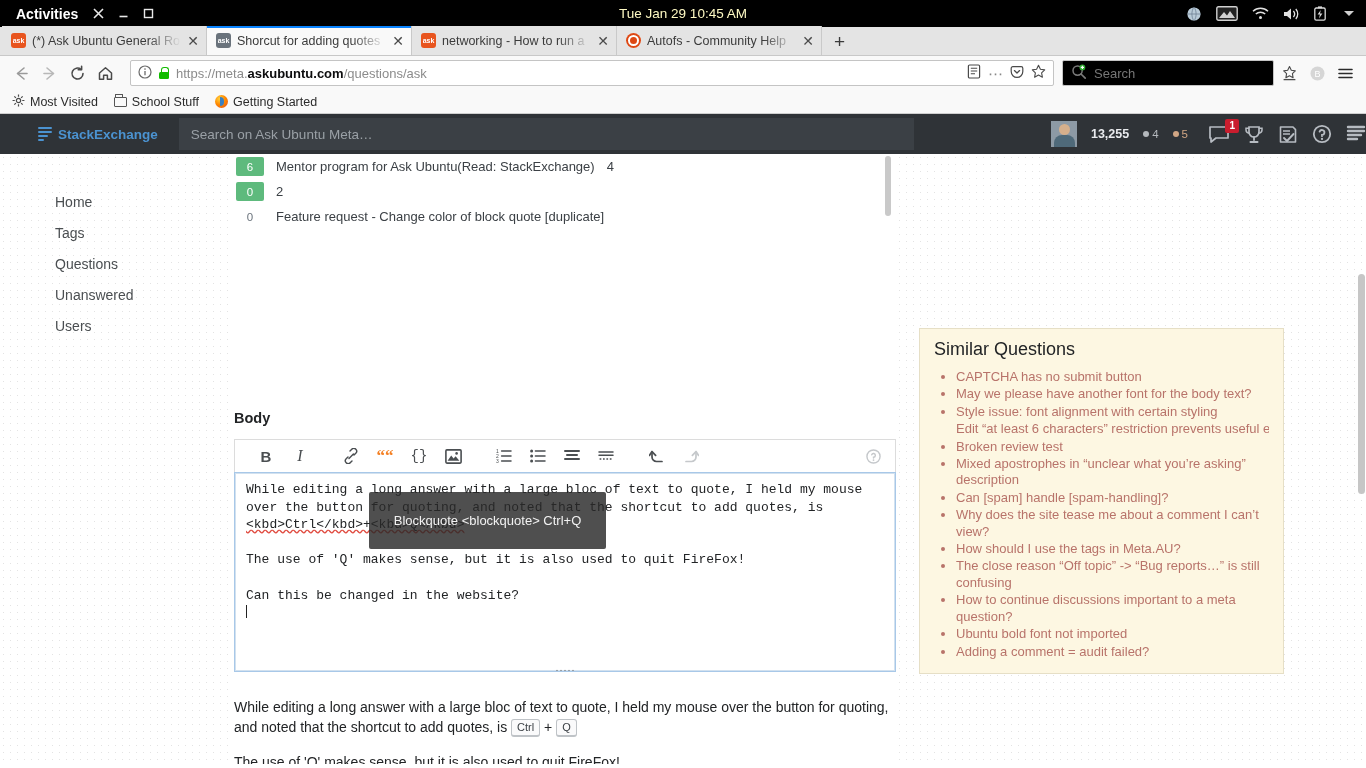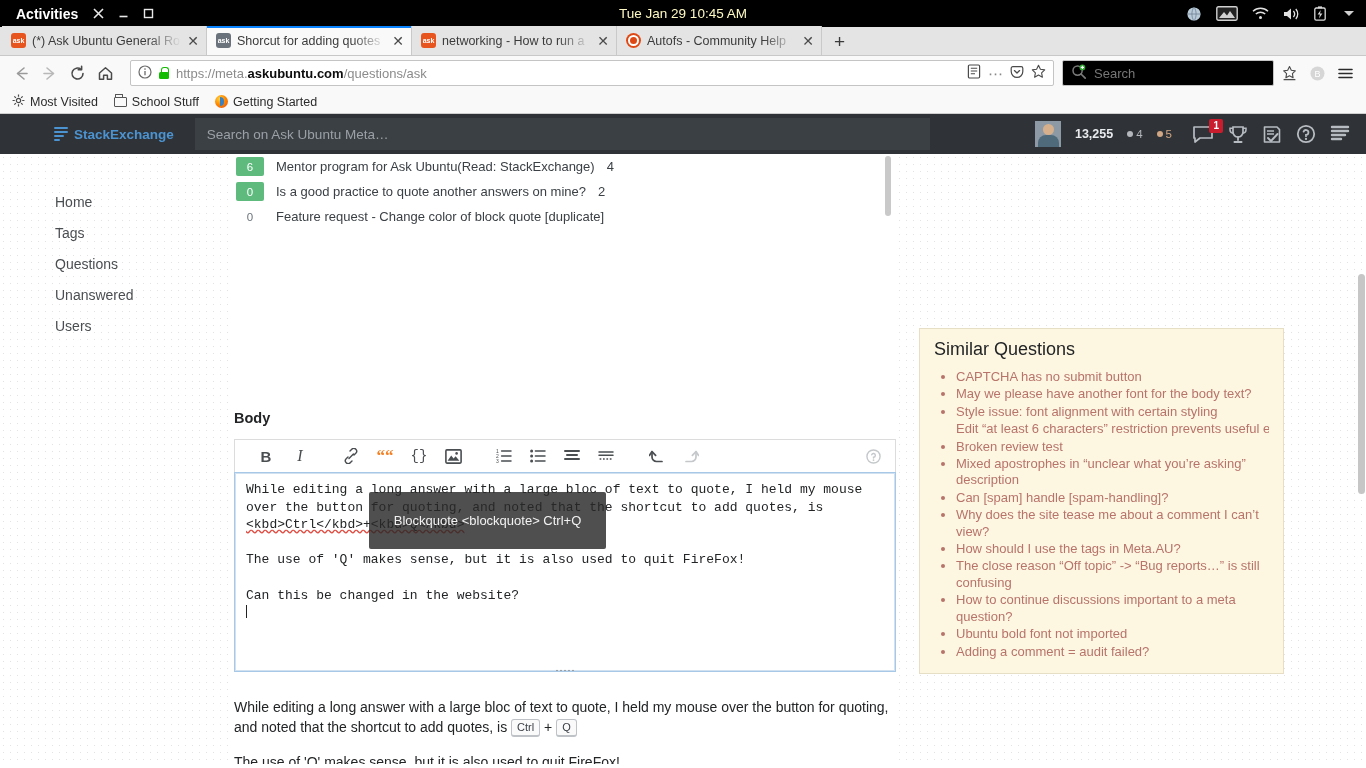--- a/index.html
+++ b/index.html
@@ -98,21 +98,21 @@
 
   .bookmarks { height: 24px; background:#f9f9f9; display:flex; align-items:center; gap:16px; padding: 0 12px; font-size: 12.5px; color:#2b2b2b; border-bottom: 1px solid #cfcfcf;}
   .bm { display:flex; align-items:center; gap:5px; }
   .folder-ico { width:13px;height:10px;border:1.4px solid #555; border-radius:1px; position:relative;}
   .folder-ico::before{content:"";position:absolute;top:-3.4px;left:0px;width:6px;height:3px;border:1.4px solid #555;border-bottom:none;border-radius:1px 1px 0 0;}
   .ff-ico { width:13px;height:13px;border-radius:50%;
     background: radial-gradient(circle at 35% 30%, #ffd23f 0%, #ff8a00 45%, #e54b17 100%); position:relative;}
   .ff-ico::after{content:"";position:absolute;left:5px;top:2px;width:4px;height:9px;border-radius:0 5px 5px 0;background:#3a7fc1;}
 
   
-  .se-bar { height: 40px; background: #2f3337; display:flex; align-items:center; padding: 0 16px; }
+  .se-bar { height: 40px; background: #2f3337; display:flex; align-items:center; padding: 0 0; }
   .se-logo { display:flex; align-items:center; gap:6px; margin-left: 38px; }
   .se-logo-mark { width:14px; height:14px; position:relative; }
   .se-logo-mark i { position:absolute; left:0; width:14px; height:2.4px; background:#4b93d1; border-radius:1px; display:block;}
   .se-logo-text { font-size: 13.5px; font-weight: bold; color:#fff; white-space:nowrap; }
   .se-logo-text span { color:#4b93d1; }
   .se-search {
     width: 735px; height: 32px; background: #3b4045; margin-left: 21px;
     display:flex; align-items:center; padding: 0 12px; color:#9aa0a6; font-size: 13.5px;
   }
   .se-right { margin-left:auto; display:flex; align-items:center; gap: 14px; }
@@ -479,21 +479,20 @@
   </nav>
 
   <div class="relq">
     <div class="relq-row" style="margin-top:0px">
       <span class="relq-vote">6</span>
       <span>Mentor program for Ask Ubuntu(Read: StackExchange)</span>
       <span class="relq-ans">4</span>
     </div>
     <div class="relq-row">
       <span class="relq-vote">0</span>
-      <span>Is a good practice to quote another answers on mine?</span>
       <span class="relq-ans">2</span>
     </div>
     <div class="relq-row">
       <span class="relq-vote zero-plain">0</span>
       <span>Feature request - Change color of block quote [duplicate]</span>
     </div>
     <div class="relq-scroll"></div>
   </div>
 
   <div class="label-body">Body</div>

